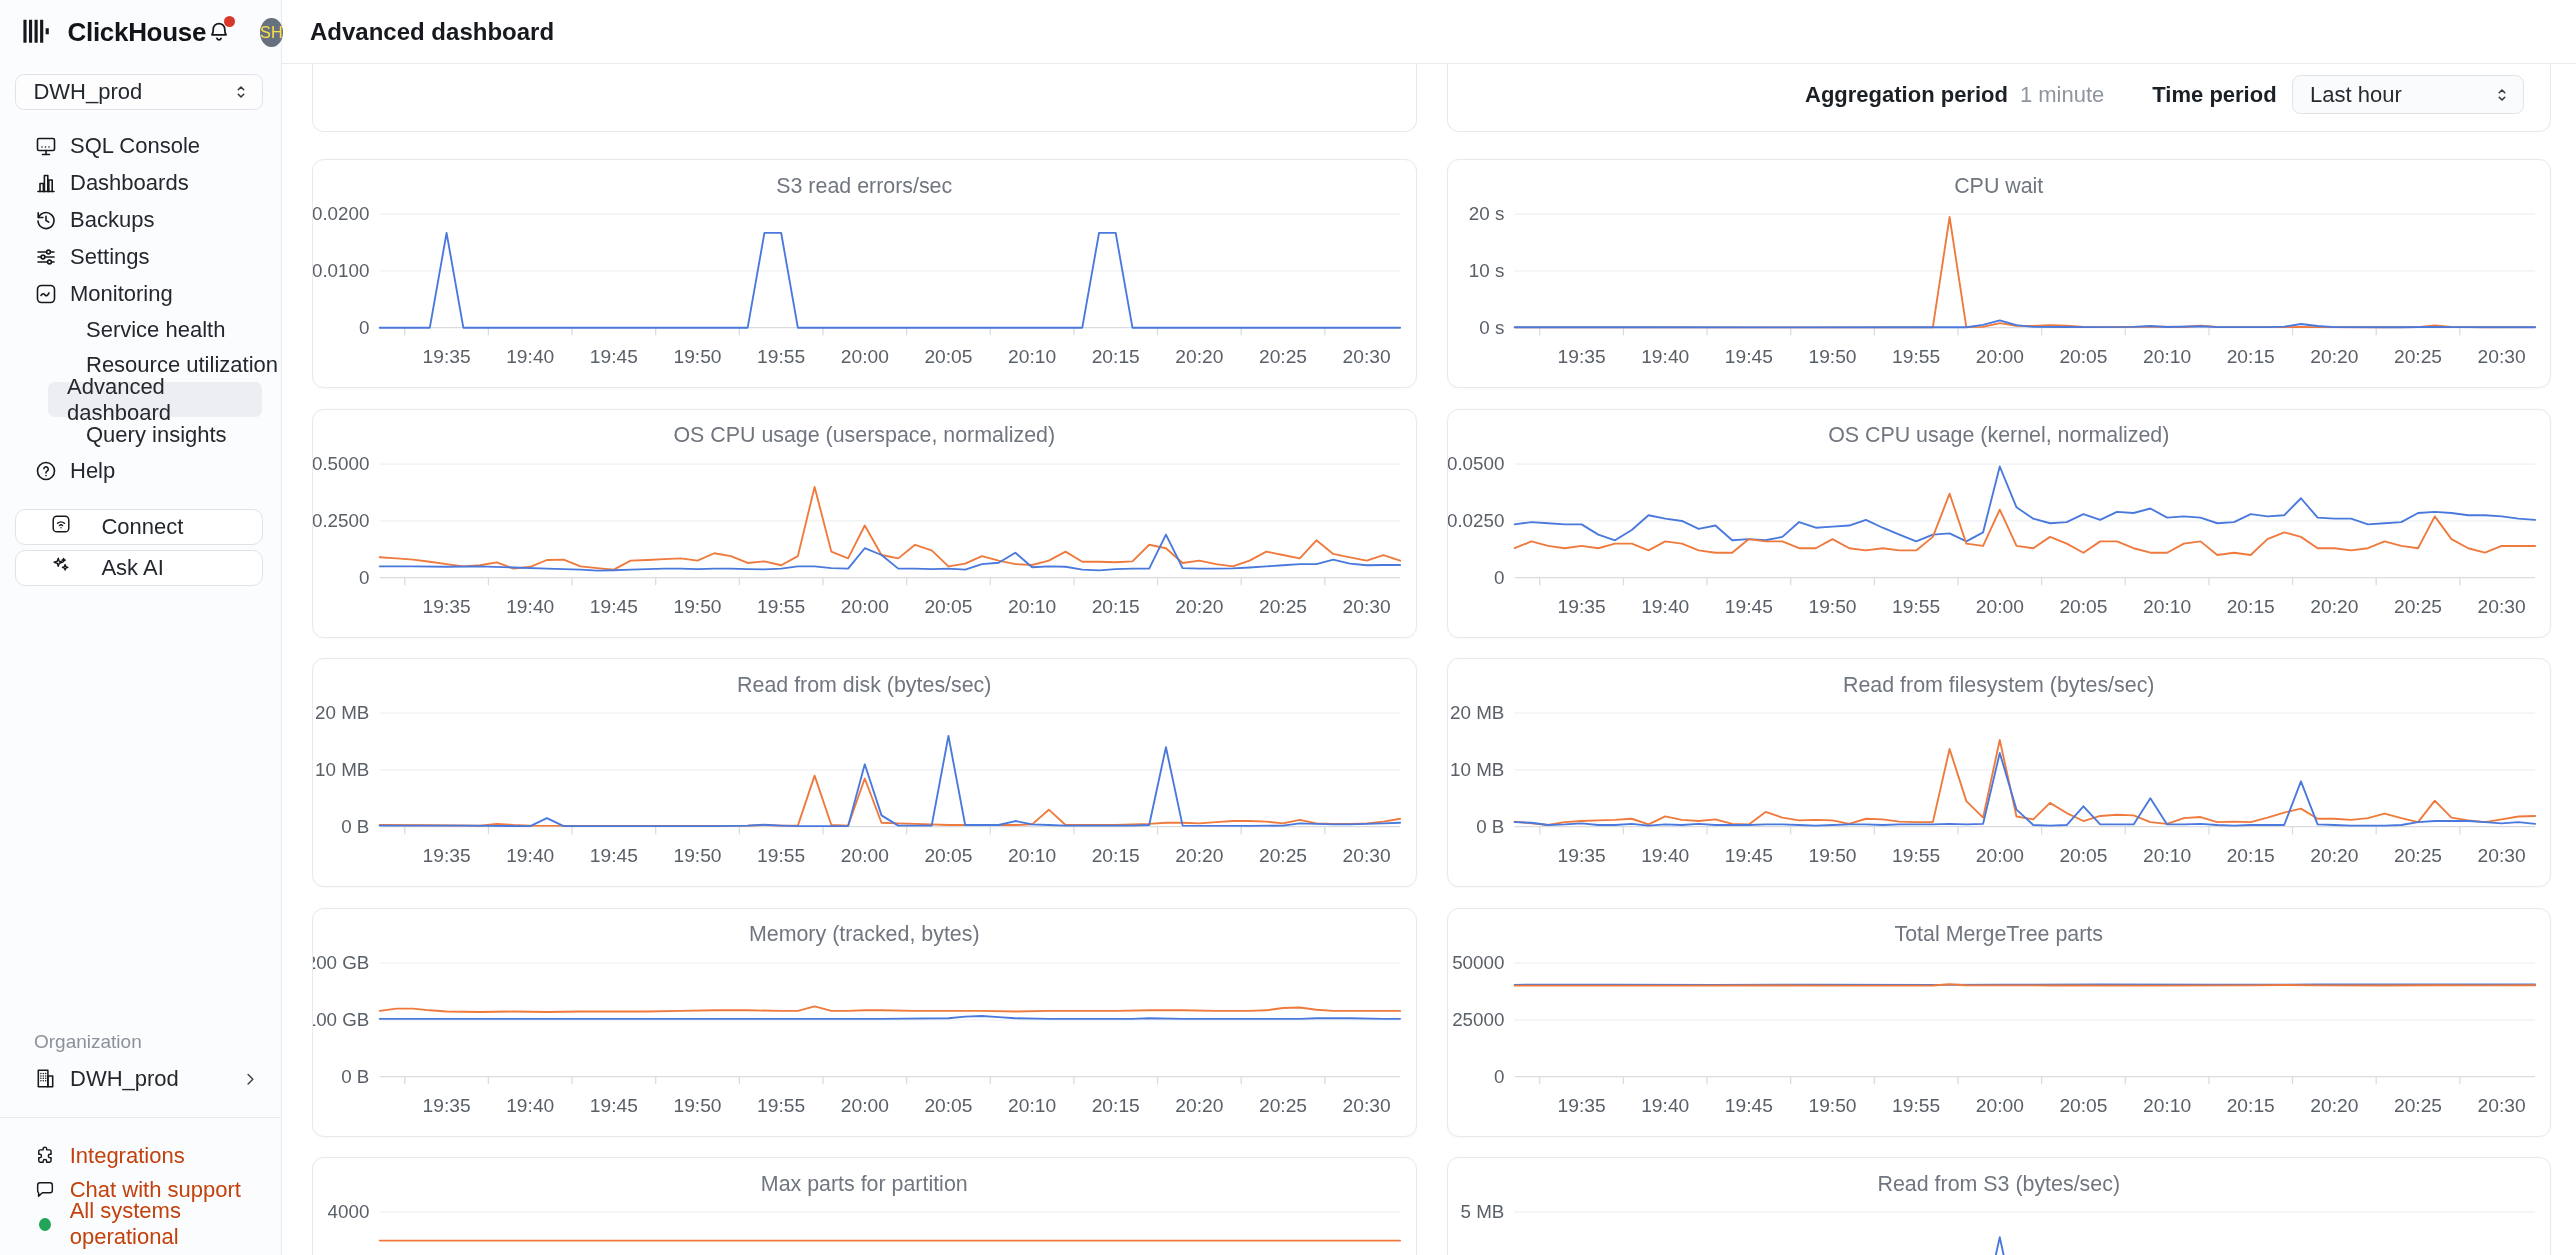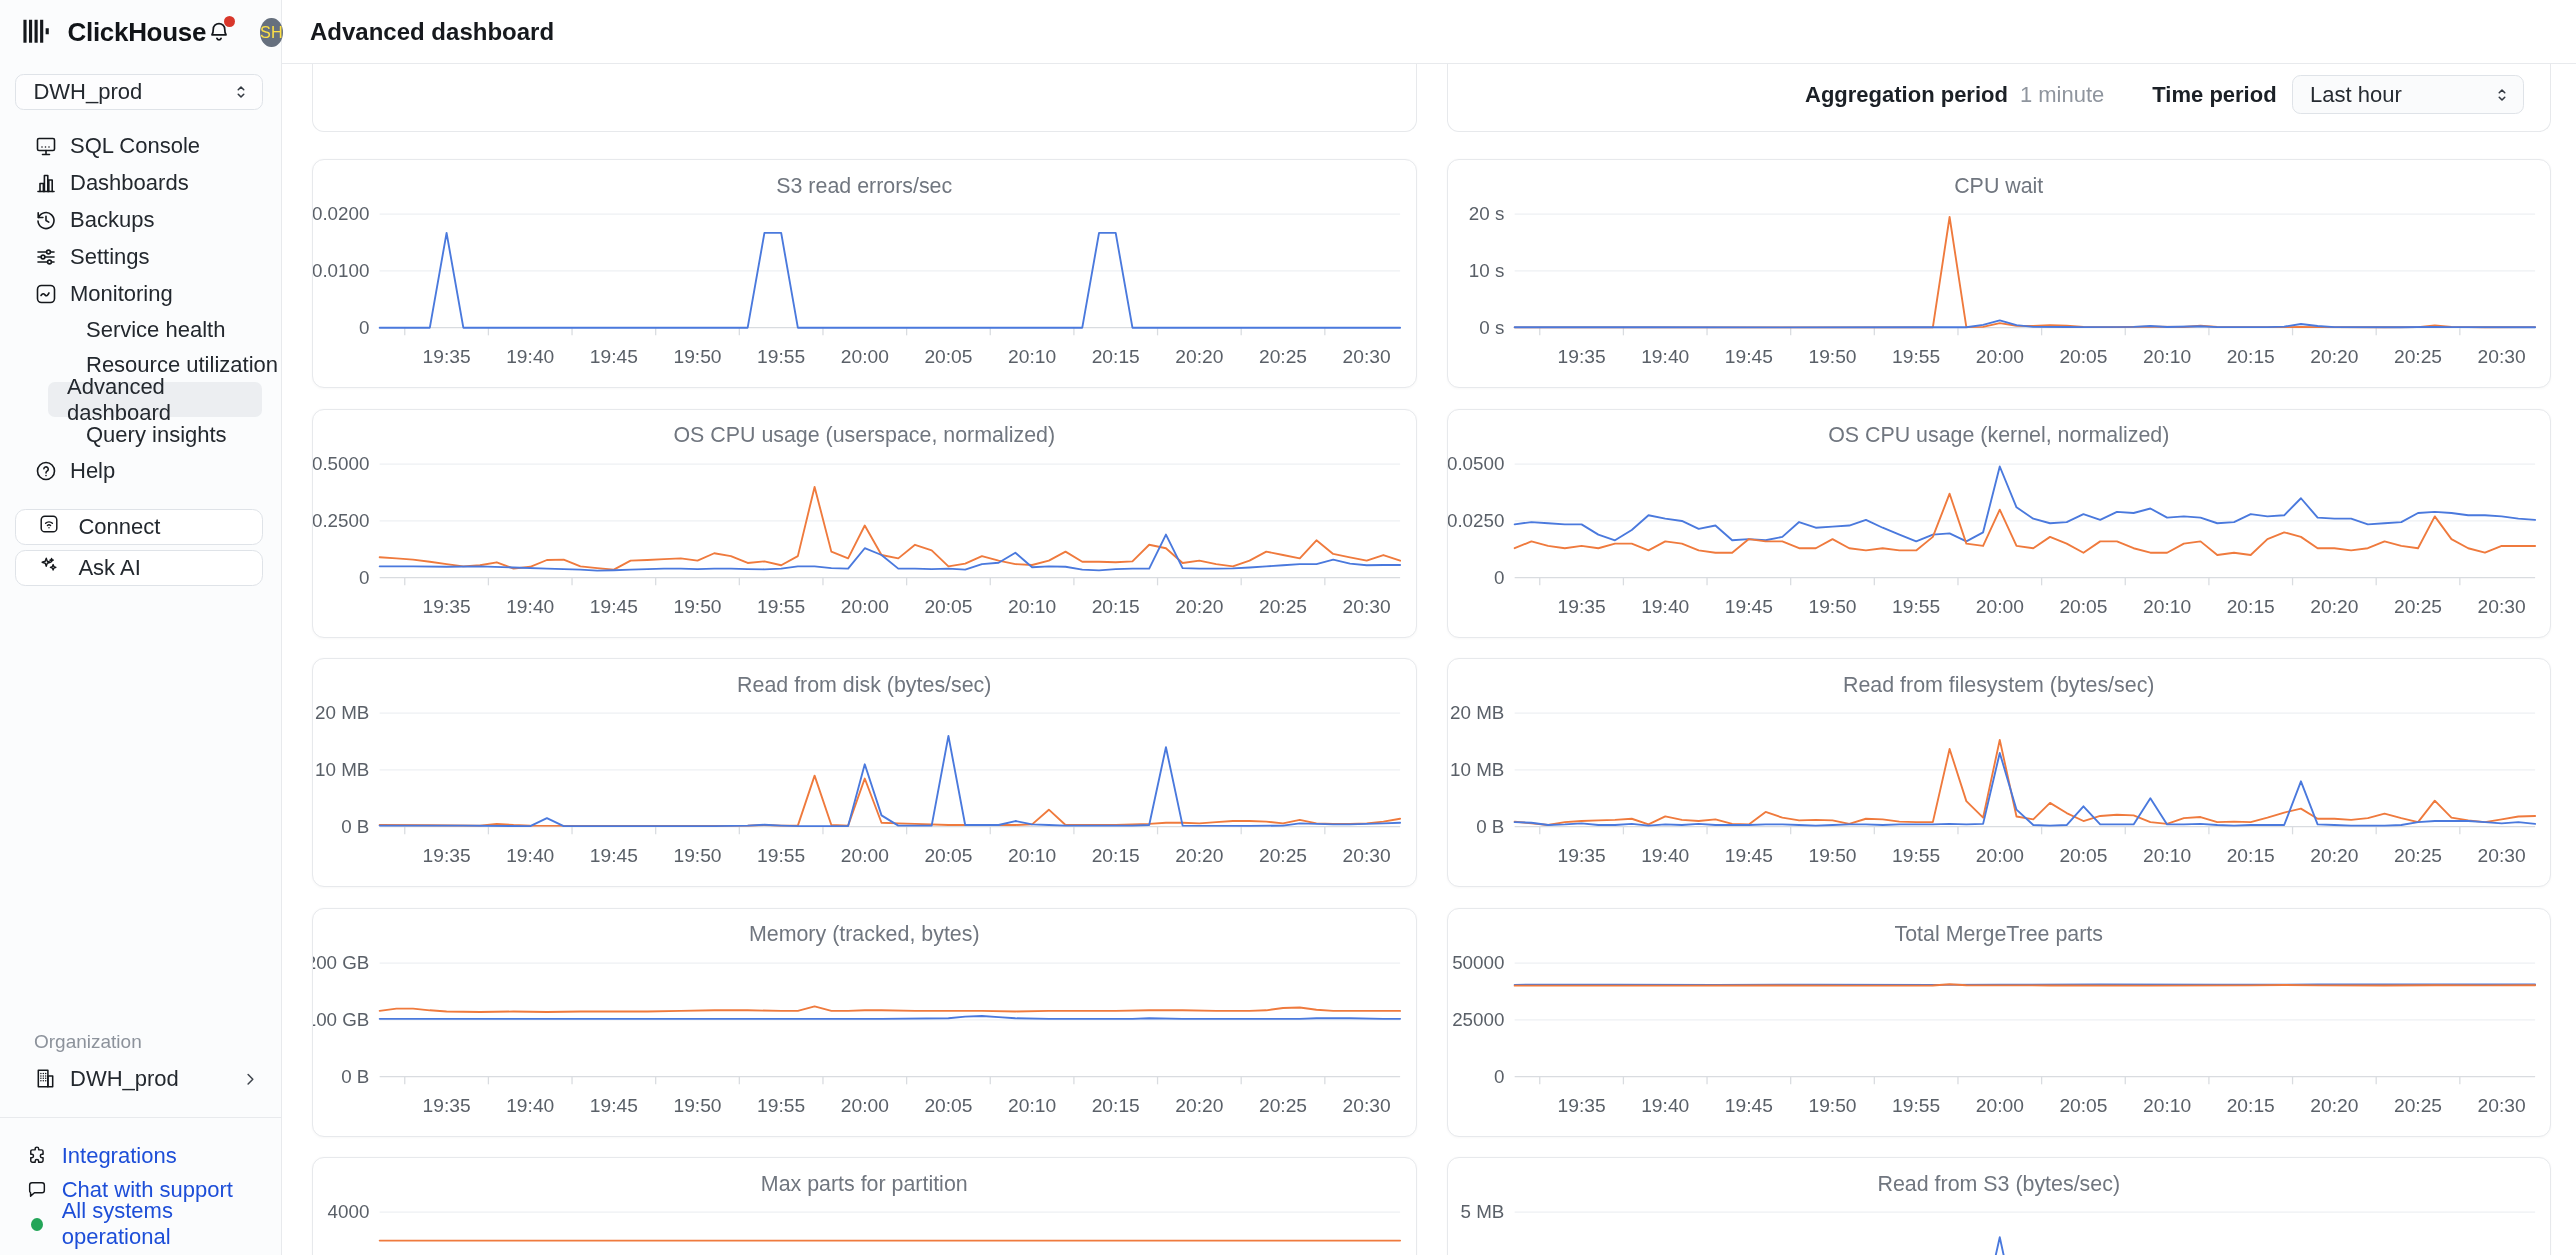--- a/index.html
+++ b/index.html
@@ -14,29 +14,29 @@
   .avatar{width:29px;height:29px;border-radius:50%;background:#66707E;color:#fde047;font-size:16.2px;font-weight:400;
     display:flex;align-items:center;justify-content:center;margin-left:28px;cursor:pointer}
   .side-select{position:absolute;top:74px;left:15.4px;width:248px;height:36px;border:1.3px solid #DFE3E8;border-radius:8.6px;background:#FDFDFE;
     display:flex;align-items:center;justify-content:space-between;padding:0 10.3px 0 17px;font-size:22px;color:#23282e;cursor:pointer}
   #nav-list{position:absolute;top:127px;left:0;right:0}
   .nav-item{height:37px;display:flex;align-items:center;padding-left:34px;font-size:22px;cursor:pointer;color:#23282e}
   .nav-item .icon{width:24px;height:24px;margin-right:12px;display:inline-flex;align-items:center;justify-content:center}
   .nav-sub{height:35px;display:flex;align-items:center;padding-left:86px;font-size:22px;cursor:pointer;color:#23282e}
   .nav-sub.selected{background:#ECEEF1;border-radius:6.8px;margin:0 19px 0 48px;padding-left:19px}
   .btn{position:absolute;left:15.4px;width:248px;height:36px;border:1.3px solid #DFE3E8;border-radius:10.3px;background:#fff;
-    display:flex;align-items:center;padding-left:22px;font-size:22px;gap:18px;cursor:pointer;color:#23282e}
+    display:flex;align-items:center;padding-left:34px;font-size:22px;gap:29px;cursor:pointer;color:#23282e}
   #btn-connect{top:509px}
   #btn-ask{top:550px}
   .org-label{position:absolute;top:1031px;left:34px;font-size:19px;color:#8C929B;font-weight:400}
   .org-row{position:absolute;top:1061px;left:0;right:0;height:36px;display:flex;align-items:center;padding:0 20.5px 0 34px;font-size:22px;cursor:pointer}
   .org-row .icon{width:24px;height:24px;margin-right:12px;display:inline-flex}
   .org-row .chev{margin-left:auto;display:inline-flex}
   .side-divider{position:absolute;top:1117px;left:0;width:282px;height:1.3px;background:#E8EAED}
-  .foot-row{height:34px;display:flex;align-items:center;padding-left:26px;font-size:22px;cursor:pointer;color:#1d4ed8}
+  .foot-row{height:34px;display:flex;align-items:center;padding-left:34px;font-size:22px;cursor:pointer;color:#c2410c}
   .foot-row .icon{width:22px;height:22px;margin-right:13.7px;display:inline-flex;align-items:center;justify-content:center}
   #footer-list{position:absolute;top:1139px;left:0;right:0}
   .status-dot{width:13px;height:13px;border-radius:50%;margin:0 5.1px}
   
   #main{position:absolute;left:282px;top:0;right:0;bottom:0}
   .hdr{height:64px;border-bottom:1.3px solid #E8EAED;display:flex;align-items:center;padding-left:28px;background:#fff}
   .hdr h1{font-size:24px;font-weight:600;color:#16191d}
   .content{position:absolute;top:64px;left:0;right:0;bottom:0;overflow:hidden}
   .frag-row{display:grid;grid-template-columns:1fr 1fr;column-gap:30px;height:68px;margin:0 25px 0 30px}
   .frag{background:#fff;border:1.3px solid #E7E9EC;border-top:none;border-radius:0 0 12px 12px}

